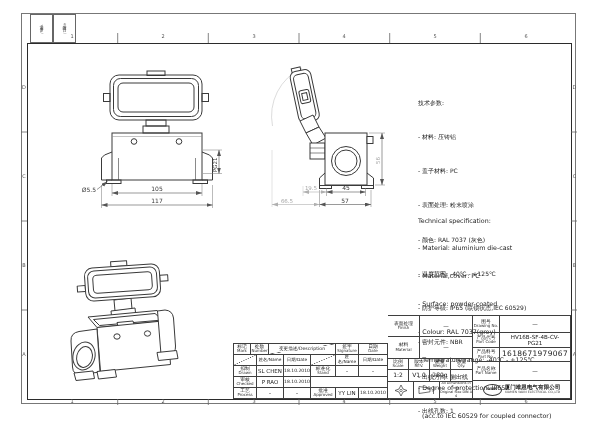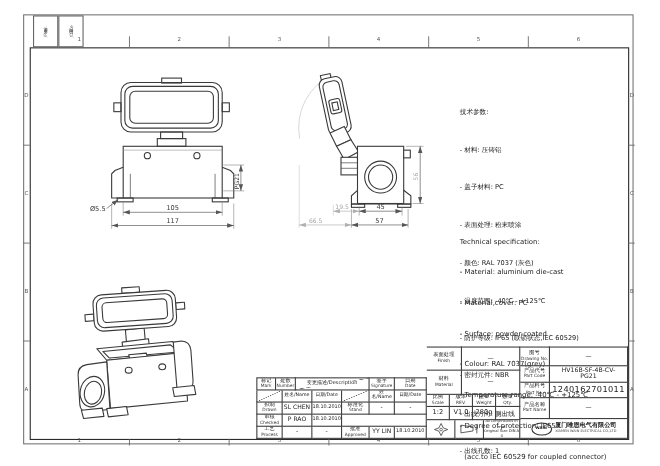--- a/index.html
+++ b/index.html
@@ -370,21 +370,21 @@
         <div class="en">Part Code</div>
     </div>
     <div class="cell" style="left:500px;top:333px;width:71px;height:15px;font-size:5.6px;">
       <div>HV16B-SF-4B-CV-</div>
       <div>PG21</div>
     </div>
     <div class="cell" style="left:473px;top:348px;width:27px;height:14px;">
       <div class="cn">产品料号</div>
         <div class="en">Part No.</div>
     </div>
-    <div class="cell big" style="left:500px;top:348px;width:71px;height:14px;">1240162701011</div>
+    <div class="cell big" style="left:500px;top:348px;width:71px;height:14px;">1618671979067</div>
     <div class="cell" style="left:473px;top:362px;width:27px;height:19px;">
       <div class="cn">产品名称</div>
         <div class="en">Part Name</div>
     </div>
     <div class="cell val" style="left:500px;top:362px;width:71px;height:19px;">—</div>
     <div class="cell company" style="left:473px;top:381px;width:98px;height:18px;">
       <span class="logo">WAIN</span>
       <span class="coname">
         <span class="c1">厦门唯恩电气有限公司</span>
         <span class="c2">XIAMEN WAIN ELECTRICAL CO.,LTD</span>

